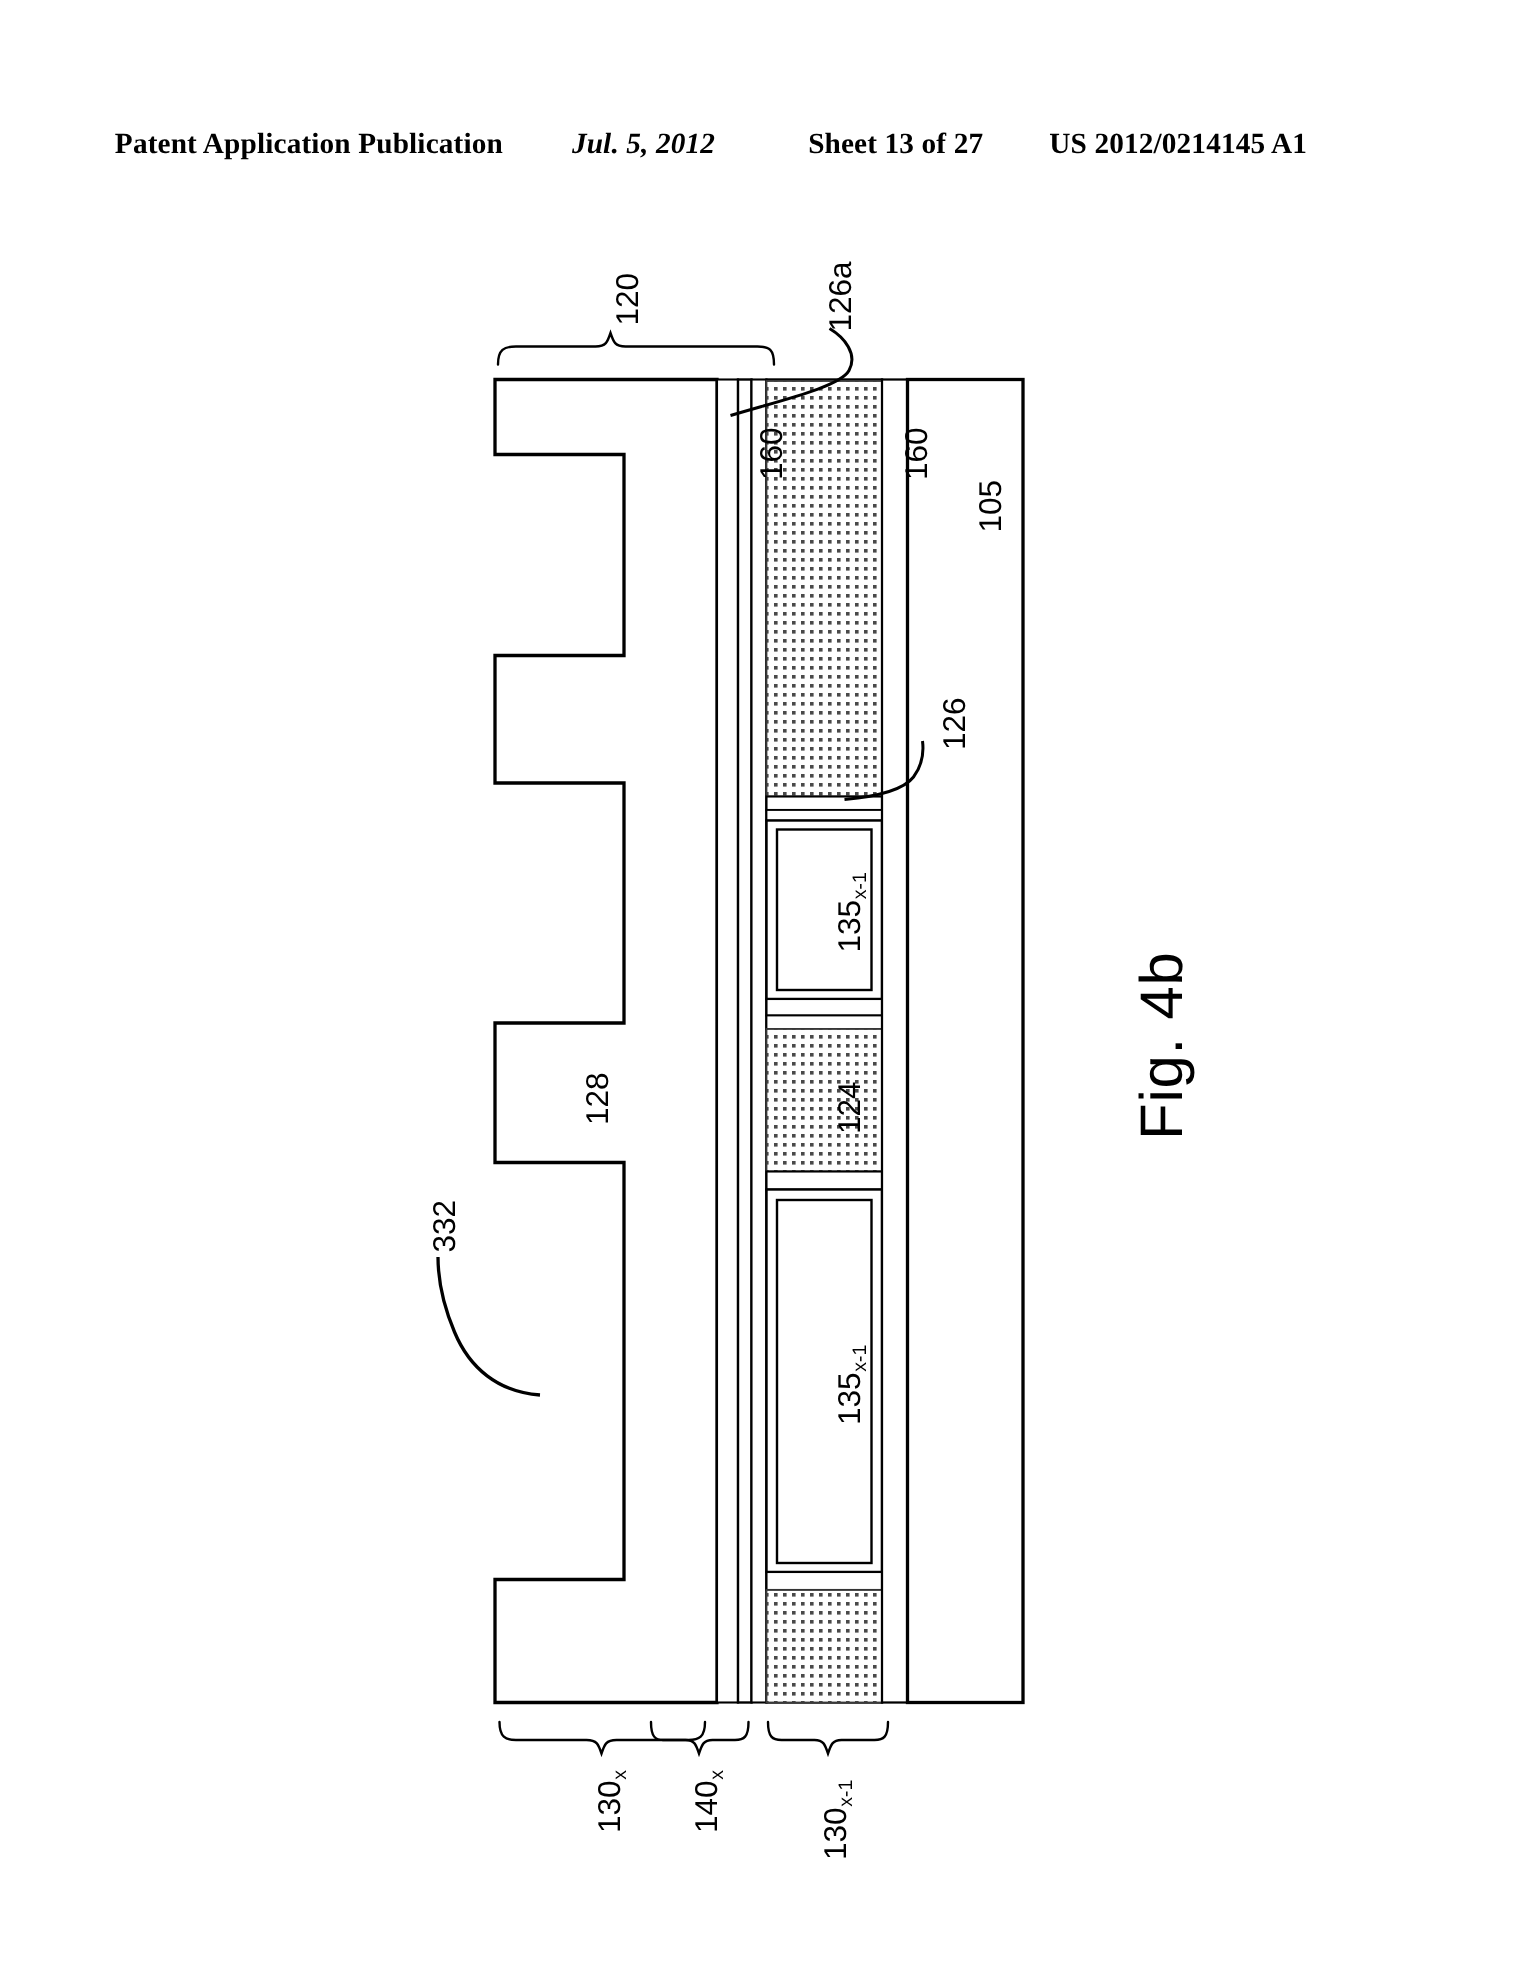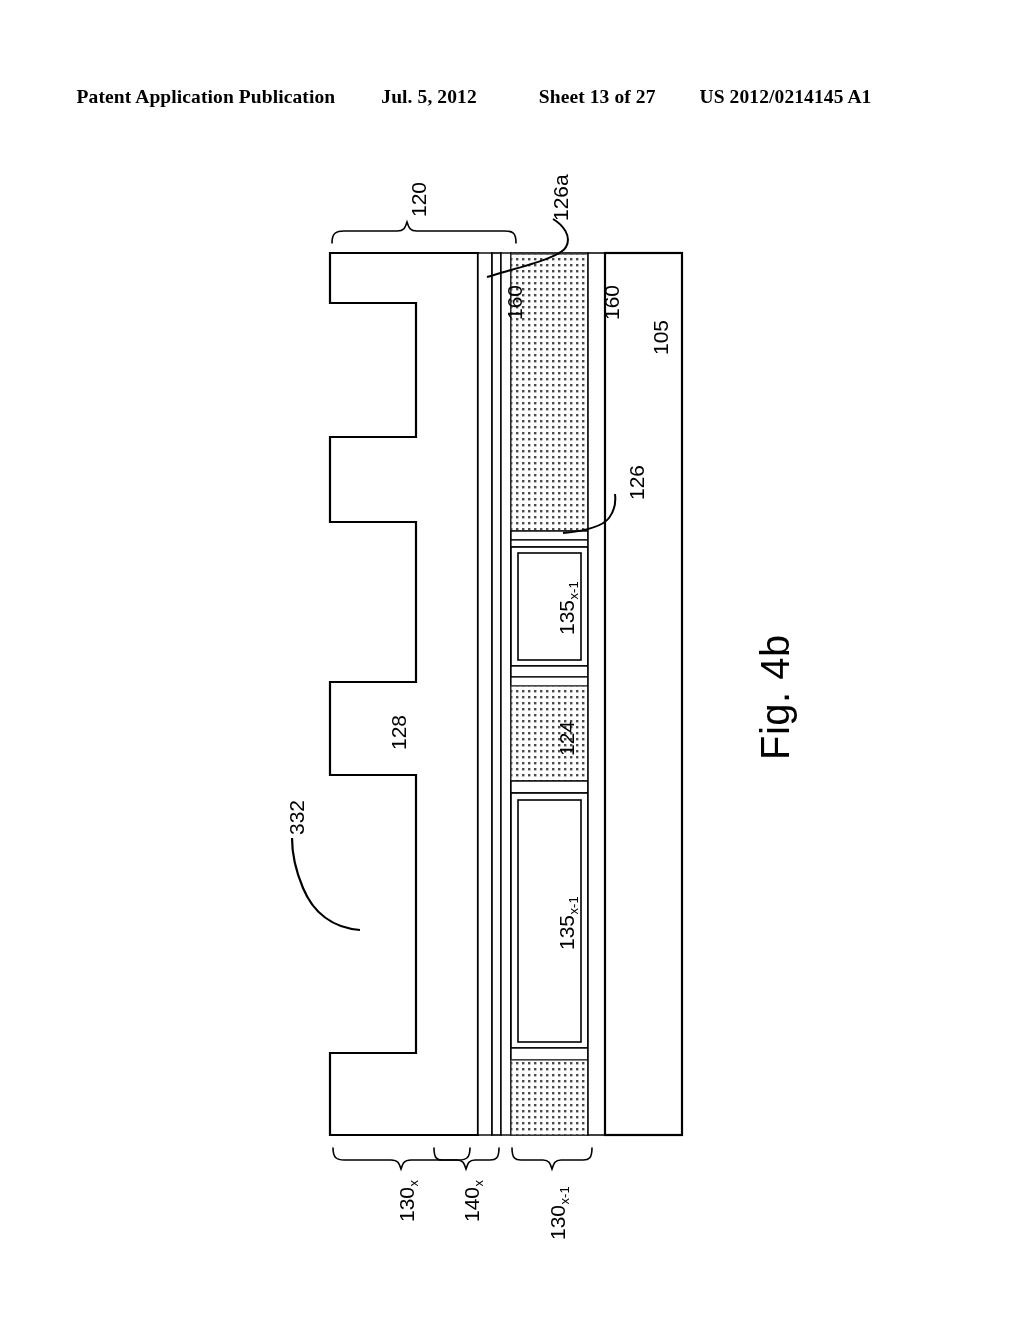--- a/index.html
+++ b/index.html
@@ -26,21 +26,21 @@
     justify-content: center;
     align-items: baseline;
     font-family: "Liberation Serif", serif;
     font-weight: bold;
     font-size: 19.5px;
     color: #000;
     letter-spacing: 0.1px;
     white-space: nowrap;
   }
   #pub-header .hdr-title { margin-right: 46px; }
-  #pub-header .hdr-date  { margin-right: 18px; }
+  #pub-header .hdr-date  { margin-right: 18px; font-style: italic; }
   #pub-header .hdr-sheet { margin-right: 44px; margin-left: 44px; }
   #pub-header .hdr-docid { }
 
   
   #figure-stage {
     position: absolute;
     left: 0;
     top: 0;
     width: 1024px;
     height: 1320px;

